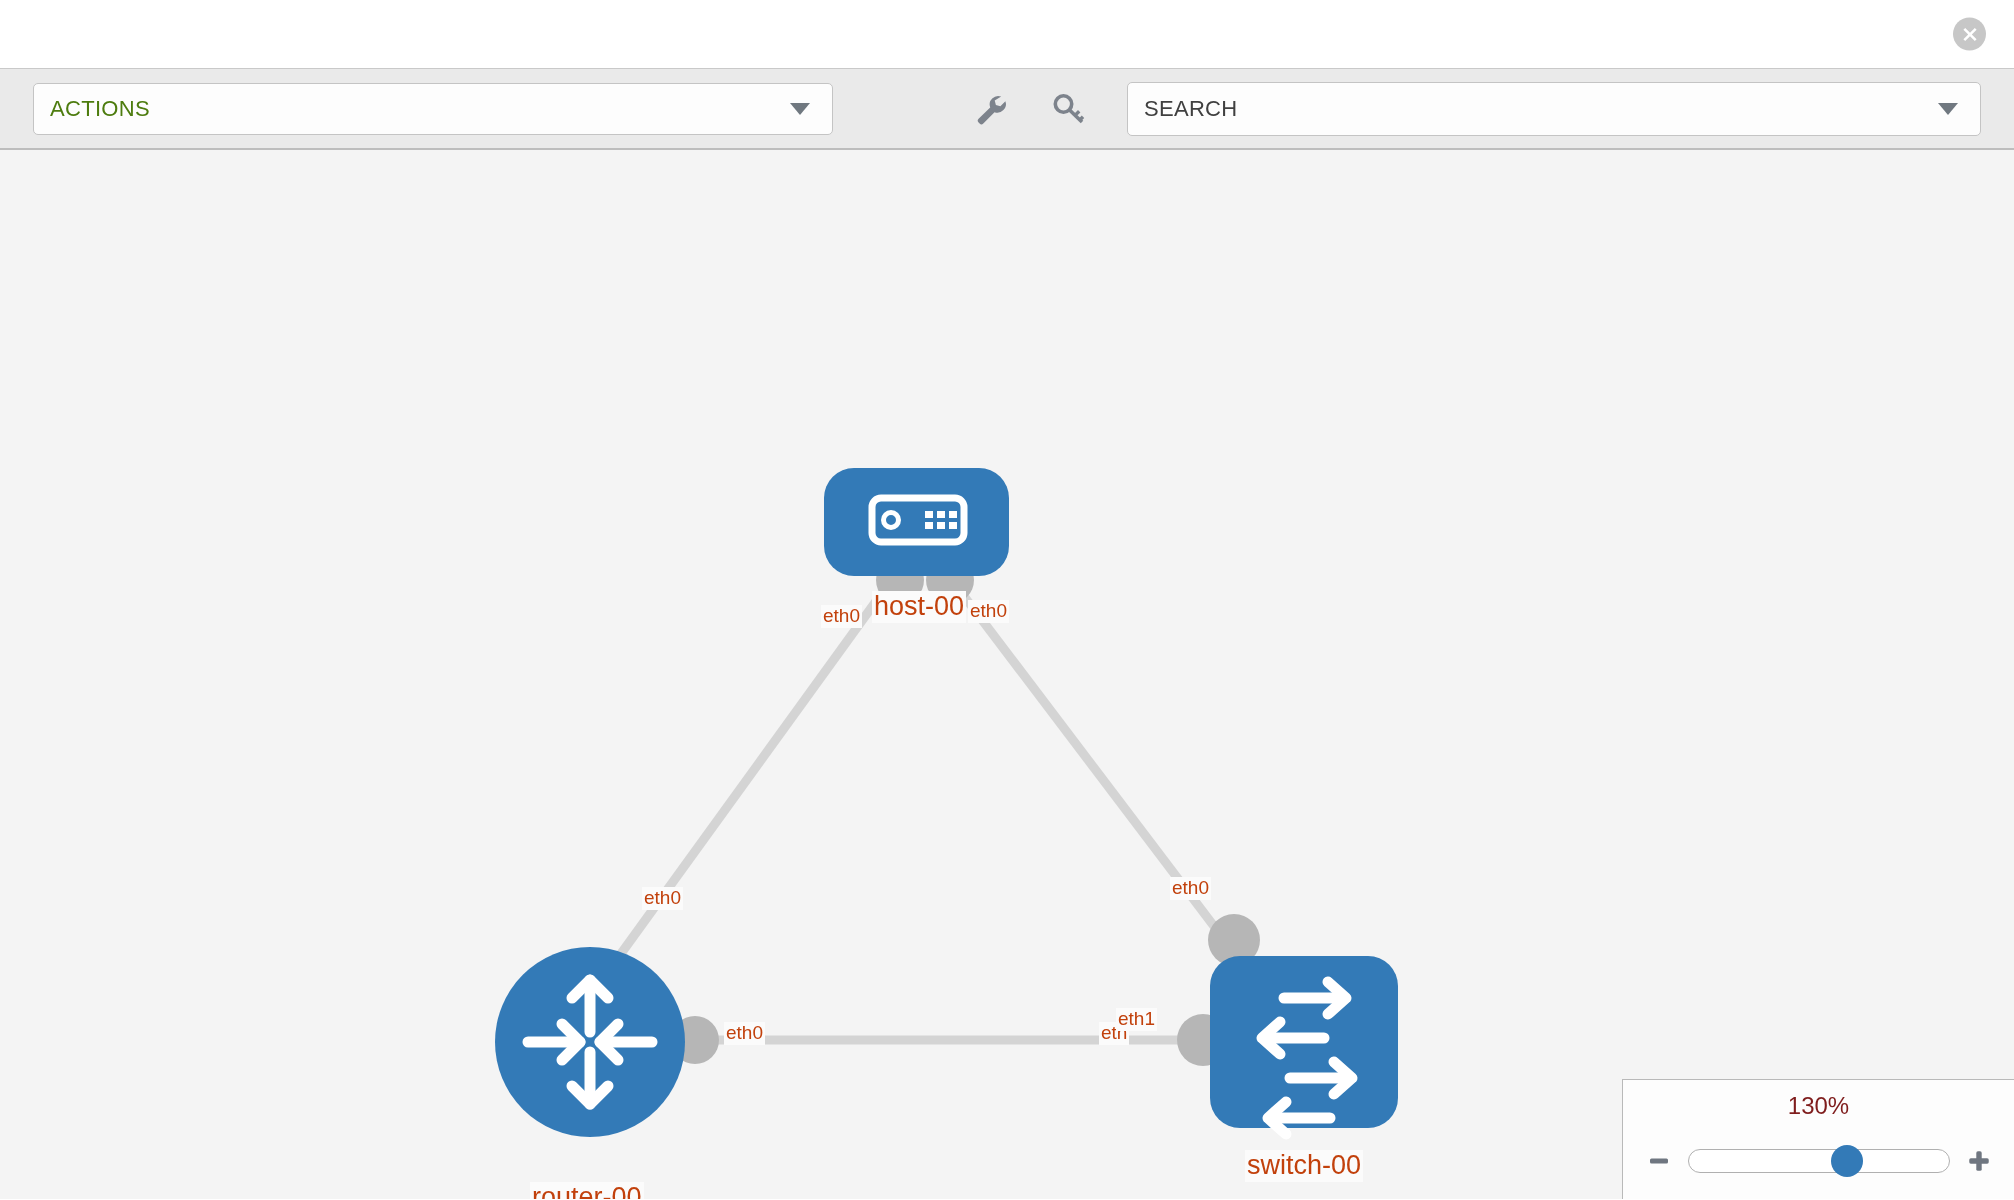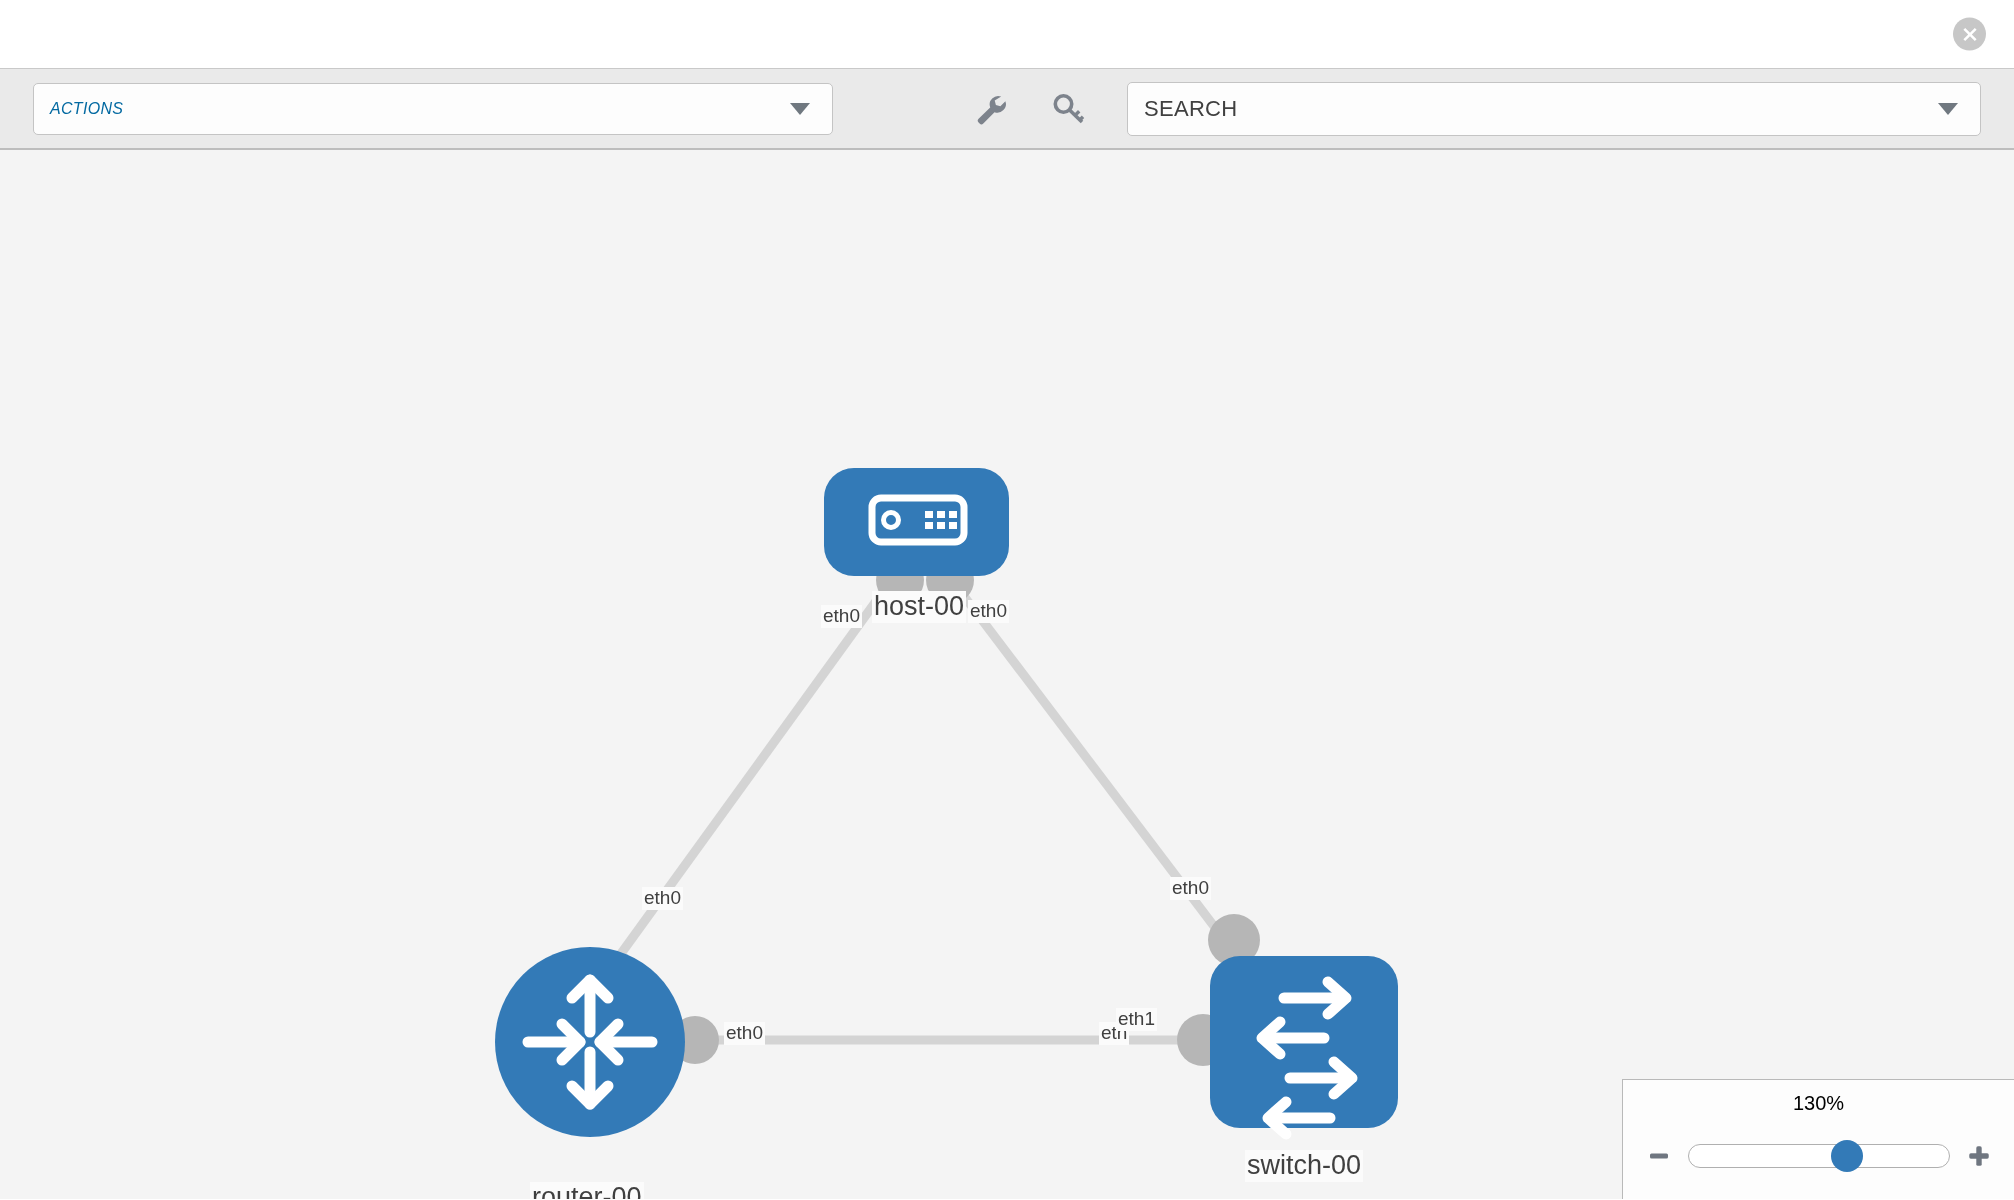--- a/index.html
+++ b/index.html
@@ -61,24 +61,23 @@
     height: 52px;
     background: #fdfdfd;
     border: 1px solid #c4c4c4;
     border-radius: 5px;
     display: flex;
     align-items: center;
     padding: 0 16px;
     cursor: pointer;
   }
   .select-box .sel-label {
-    font-size: 16px;
-    color: #0369a1;
+    font-size: 22px;
+    color: #4d7c0f;
     letter-spacing: 0.3px;
-    font-style: italic;
   }
   .caret {
     position: absolute;
     right: 22px;
     top: 50%;
     transform: translateY(-50%);
     width: 0; height: 0;
     border-left: 10px solid transparent;
     border-right: 10px solid transparent;
     border-top: 12px solid #707880;
@@ -122,21 +121,21 @@
     position: absolute;
     left: 0; top: 0;
     width: 2014px;
     height: 1049px;
   }
 
   
   .lbl {
     position: absolute;
     background: #fbfbfb;
-    color: #404040;
+    color: #c2410c;
     white-space: nowrap;
     line-height: 1.1;
     padding: 1px 2px;
   }
   .lbl-node { font-size: 27px; }
   .lbl-iface { font-size: 19px; }
 
   
   .zoom-panel {
     position: absolute;
@@ -146,22 +145,22 @@
     height: 120px;
     background: #fdfdfd;
     border-top: 1px solid #b9b9b9;
     border-left: 1px solid #b9b9b9;
     display: flex;
     flex-direction: column;
     align-items: center;
     padding-top: 12px;
   }
   .zoom-level {
-    font-size: 20px;
-    color: #000000;
+    font-size: 24px;
+    color: #7f1d1d;
     margin-bottom: 28px;
   }
   .zoom-row {
     display: flex;
     align-items: center;
     gap: 16px;
     width: 100%;
     justify-content: center;
   }
   .zoom-minus, .zoom-plus {

